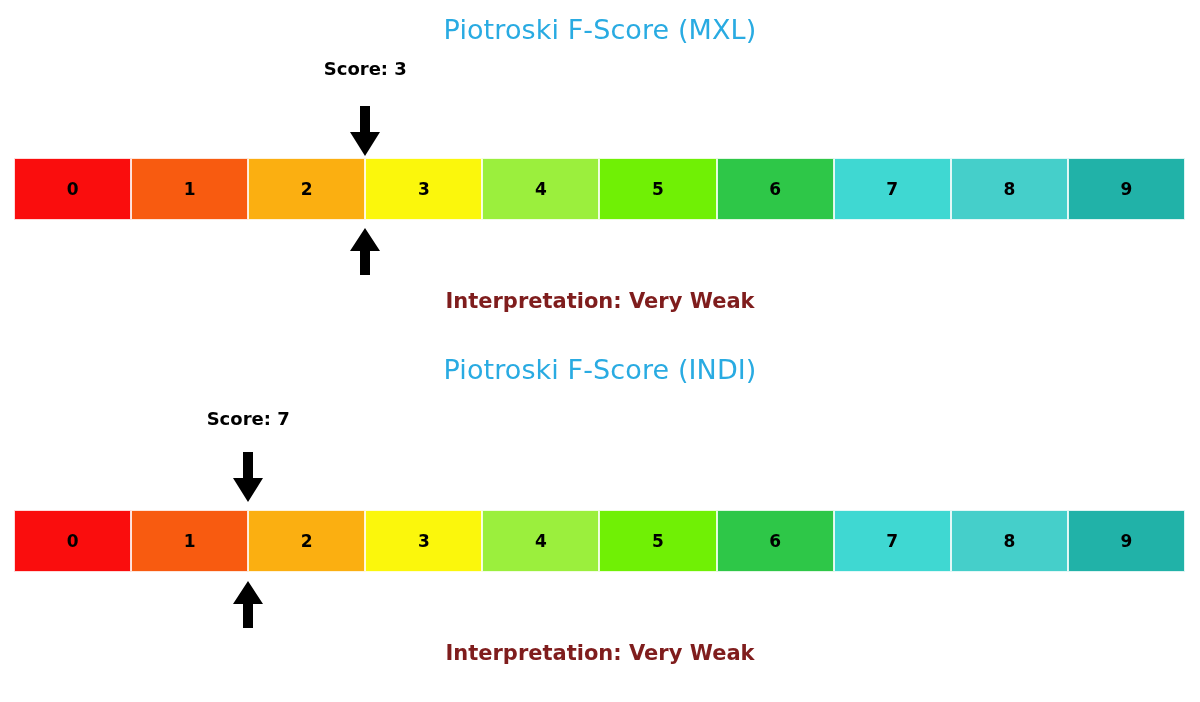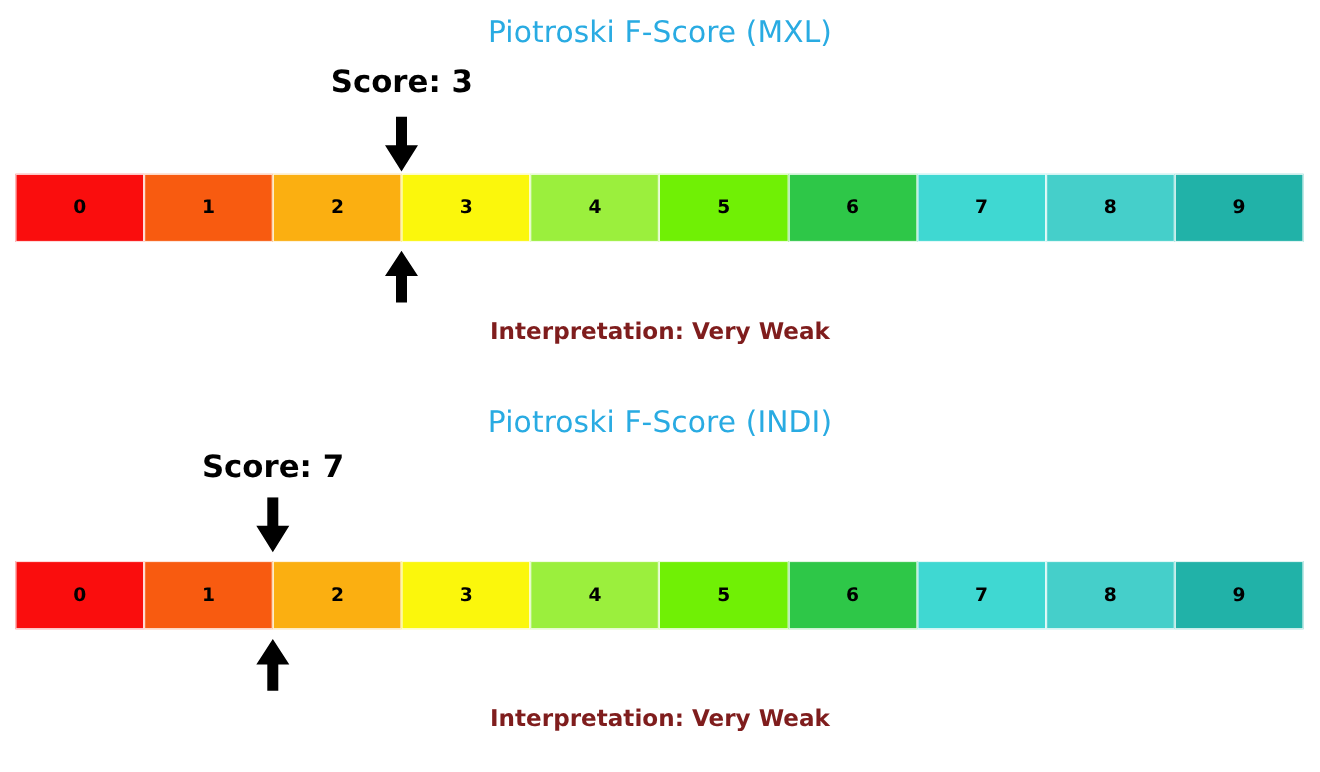--- a/index.html
+++ b/index.html
@@ -27,26 +27,26 @@
     left: 0;
     width: 1200px;
     text-align: center;
     color: #29abe2;
     font-size: 27px;
     font-weight: 400;
     letter-spacing: 0.1px;
     white-space: nowrap;
   }
   #panel-0 .panel-title { top: 14px; }
-  #panel-1 .panel-title { top: 18px; }
+  #panel-1 .panel-title { top: 3px; }
 
   .score-label {
     position: absolute;
     color: #000000;
-    font-size: 28px;
+    font-size: 18px;
     font-weight: bold;
     white-space: nowrap;
     transform: translateX(-50%);
   }
 
   .scale-bar {
     position: absolute;
     display: flex;
     left: 14px;
     width: 1171px;

